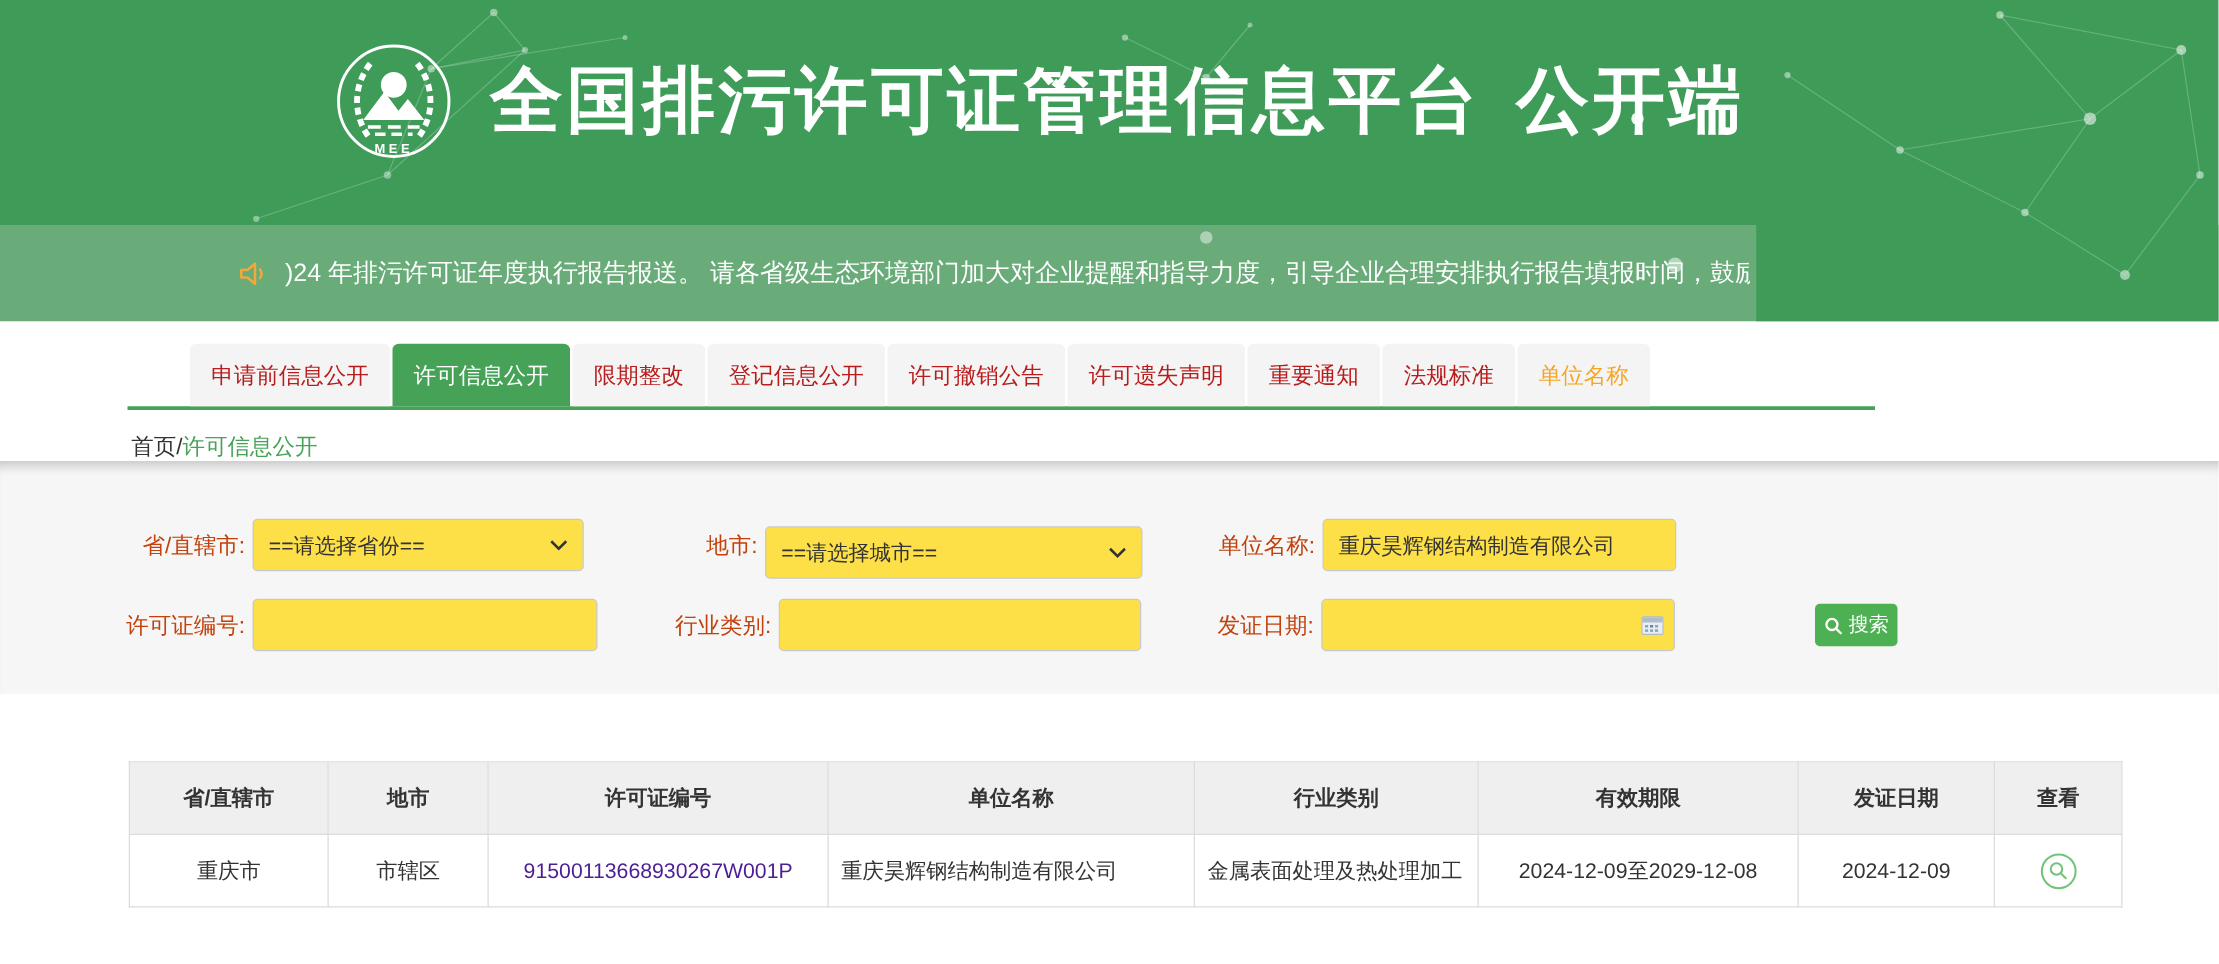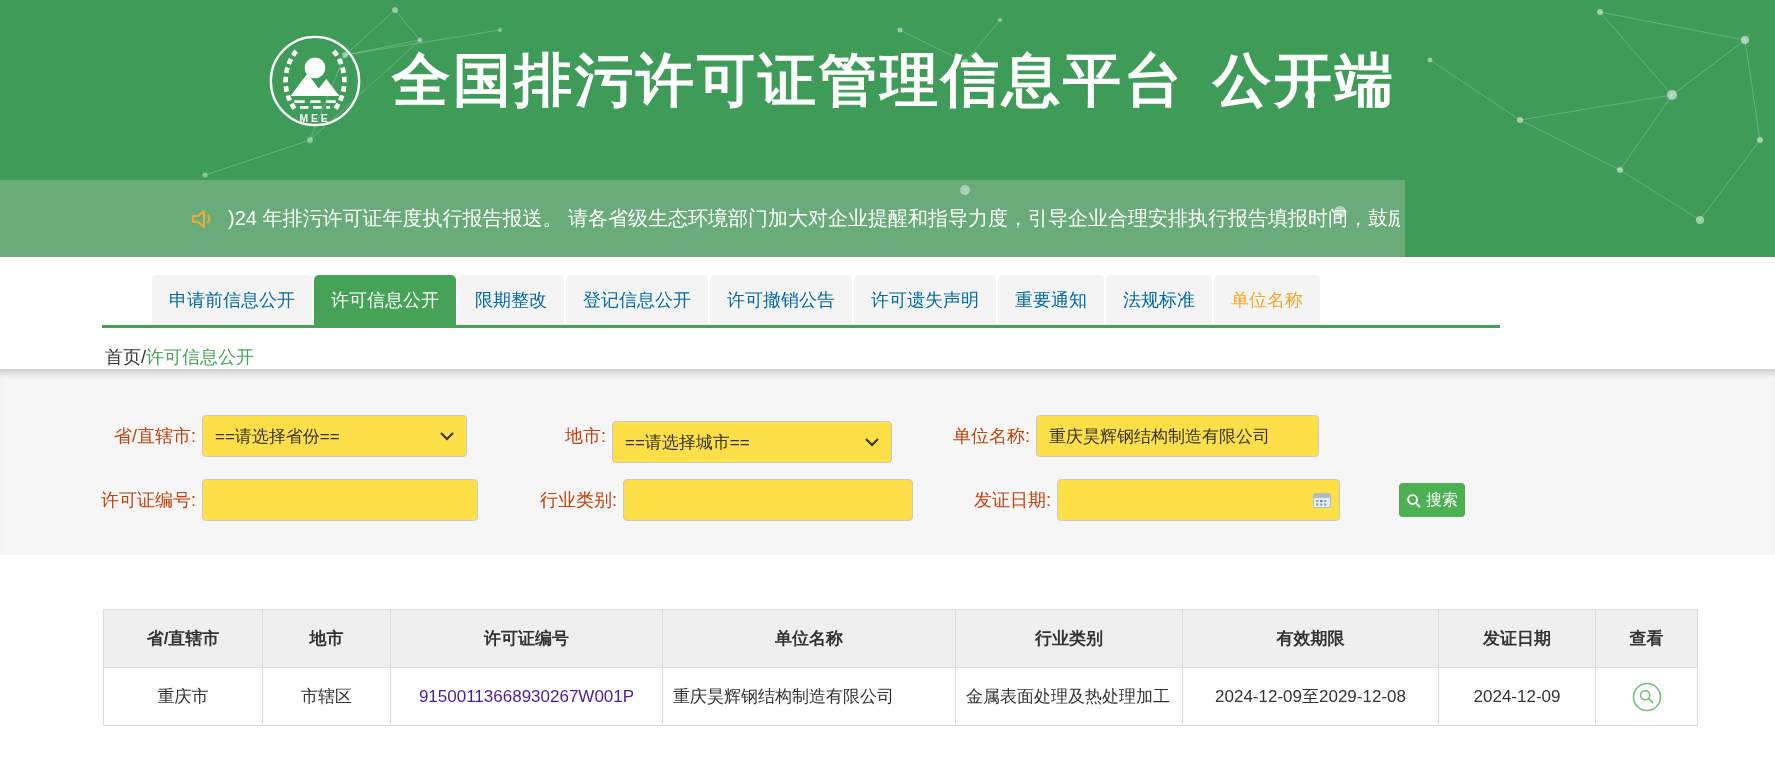--- a/index.html
+++ b/index.html
@@ -19,48 +19,48 @@
   .site-title .suffix { margin-left:28px; }
 
   .notice-content { position:absolute; left:190px; top:180px; height:77px; width:1210px; display:flex; align-items:center; z-index:1; overflow:hidden; }
   .speaker { flex:0 0 auto; width:26px; height:26px; margin-right:12px; }
   .notice-text { color:#fff; font-size:20px; white-space:nowrap; }
 
   
   .nav-wrap { position:relative; height:53px; margin-top:18px; }
   .tabs-underline { position:absolute; left:102px; bottom:0; width:1398px; height:3px; background:#45a257; }
   .tabs { position:absolute; left:152px; bottom:3px; display:flex; gap:2px; }
-  .tab { height:50px; line-height:50px; padding:0 17px; background:#f4f4f4; color:#0369a1; font-size:18px; border-radius:5px 5px 0 0; white-space:nowrap; cursor:pointer; }
+  .tab { height:50px; line-height:50px; padding:0 17px; background:#f4f4f4; color:#b91c1c; font-size:18px; border-radius:5px 5px 0 0; white-space:nowrap; cursor:pointer; }
   .tab.active { background:#45a257; color:#fff; }
   .tab.online { color:#f5a623; }
 
   
   .breadcrumb { padding:17px 0 0 105px; font-size:18px; color:#333; }
   .breadcrumb .bc-cur { color:#45a257; }
   .breadcrumb .bc-home { cursor:pointer; }
 
   
   .search-panel { background:#f5f6f5; box-shadow:inset 0 10px 9px -7px rgba(0,0,0,0.22); padding:46px 0 34px 0; }
   .form-row { display:flex; align-items:center; margin-left:86px; height:42px; }
   .form-row + .form-row { margin-top:22px; }
   .f-label { display:inline-block; text-align:right; font-size:18px; color:#c2410c; white-space:nowrap; }
   .lab1 { width:110px; } .lab2 { width:124px; } .lab3 { width:118px; }
   .ctl { height:42px; background:#fde047; border:1px solid #c9c9c9; border-radius:4px; font-size:17px; color:#333; }
   .select { display:flex; align-items:center; justify-content:space-between; padding:0 12px; cursor:pointer; }
   .sel-province { width:265px; margin-left:6px; }
-  .sel-city { width:280px; margin-left:6px;margin-top:12px; }
+  .sel-city { width:302px; margin-left:6px;margin-top:12px; }
   .inp { padding:0 12px; }
   .inp-company { width:283px; margin-left:6px; }
   .inp-permit { width:276px; margin-left:6px; }
   .inp-industry { width:290px; margin-left:6px; }
   .date-wrap { position:relative; margin-left:6px; }
   .inp-date { width:283px; padding-right:34px; }
   .cal-icon { position:absolute; right:9px; top:13px; width:18px; height:16px; cursor:pointer; }
   .gap-a { width:15px; } .gap-b { width:20px; }
-  .search-btn { margin-left:59px; width:66px; height:34px; background:#4db153; color:#fff; border:none; border-radius:4px; font-size:16px; display:flex; align-items:center; justify-content:center; gap:5px; cursor:pointer; font-family:inherit; }
+  .search-btn { margin-left:112px; width:66px; height:34px; background:#4db153; color:#fff; border:none; border-radius:4px; font-size:16px; display:flex; align-items:center; justify-content:center; gap:5px; cursor:pointer; font-family:inherit; }
 
   
   .table-wrap { margin:54px 0 0 103px; }
   table { border-collapse:collapse; table-layout:fixed; width:1594px; }
   th, td { border:1px solid #dcdcdc; font-size:17px; color:#333; text-align:center; height:58px; padding:0 8px; overflow:hidden; white-space:nowrap; }
   th { background:#efefef; font-weight:bold; }
   td.left { text-align:left; padding-left:10px; }
   td .permit-link { color:#4c1d95; cursor:pointer; }
   .view-icon { display:inline-block; width:30px; height:30px; cursor:pointer; vertical-align:middle; }
 </style>

